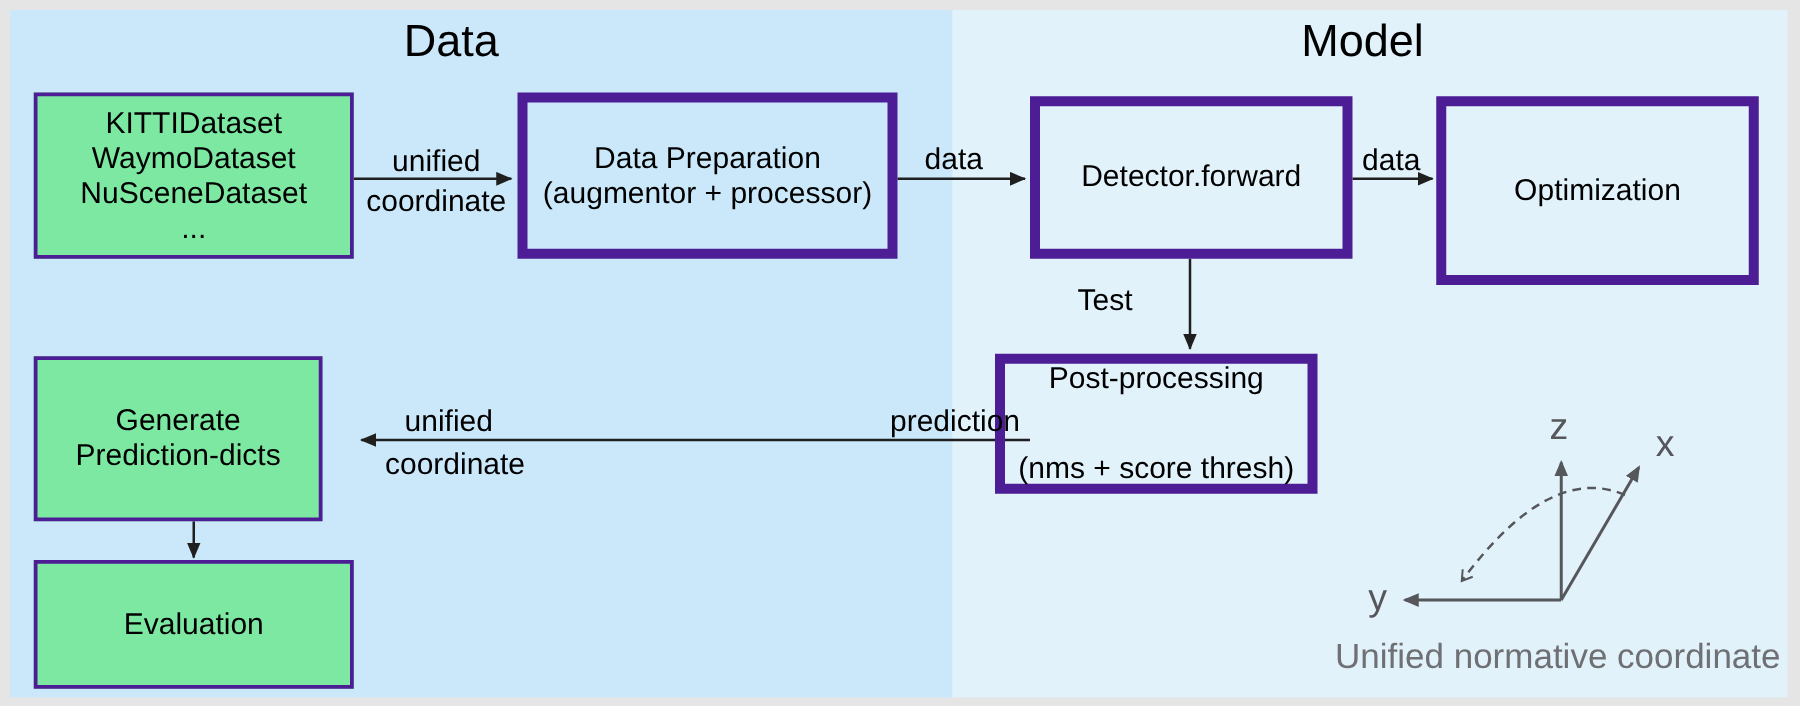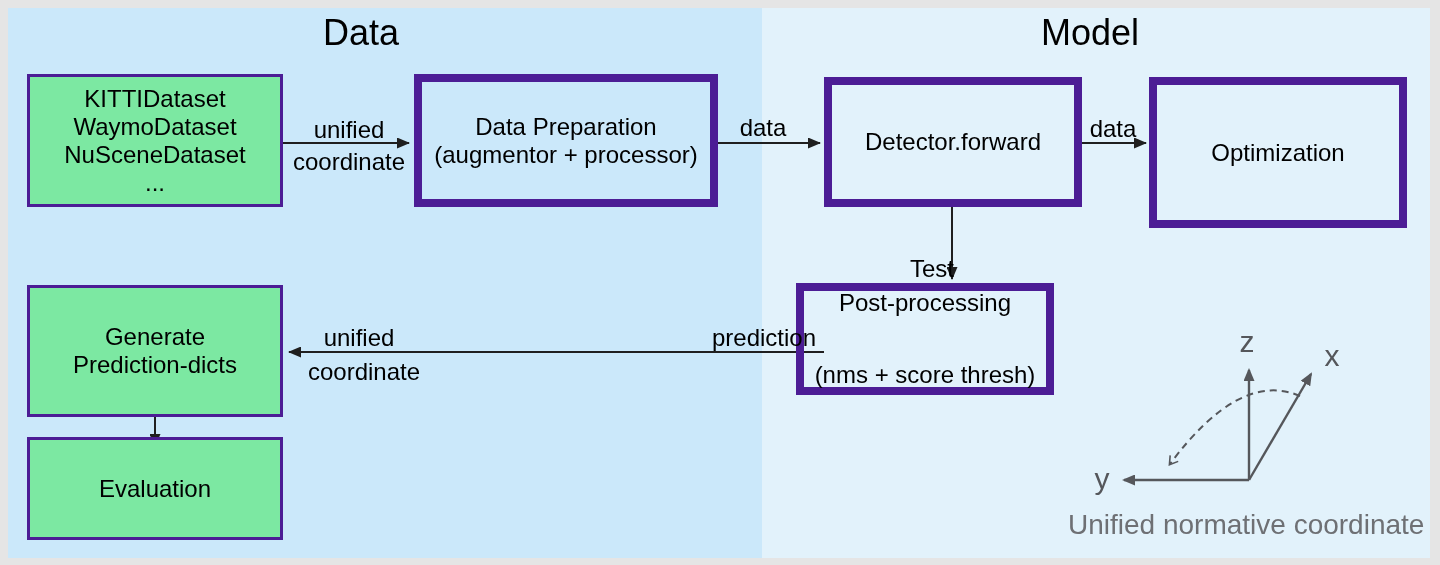--- a/index.html
+++ b/index.html
@@ -17,28 +17,28 @@
     position:absolute;box-sizing:border-box;border:8px solid #4c1d95;
     display:flex;flex-direction:column;align-items:center;justify-content:center;
     font-size:24px;line-height:28px;text-align:center;background:transparent;
   }
   .node.green{background:#7ce8a2;border-width:3px;}
   #node-datasets{left:27px;top:74px;width:256px;height:133px;}
   #node-data-preparation{left:414px;top:74px;width:304px;height:133px;}
   #node-detector{left:824px;top:77px;width:258px;height:130px;}
   #node-optimization{left:1149px;top:77px;width:258px;height:151px;}
   #node-post-processing{left:796px;top:283px;width:258px;height:112px;gap:44px;}
-  #node-generate{left:27px;top:285px;width:256px;height:132px;}
-  #node-evaluation{left:27px;top:437px;width:256px;height:103px;}
+  #node-generate{left:27px;top:285px;width:231px;height:132px;}
+  #node-evaluation{left:27px;top:448px;width:256px;height:103px;}
   .edge-label{position:absolute;font-size:24px;line-height:28px;text-align:center;color:#000;white-space:nowrap;}
   #lbl-unified-top{left:299px;top:116px;width:100px;}
   #lbl-coordinate-top{left:279px;top:148px;width:140px;}
   #lbl-data{left:723px;top:114px;width:80px;}
   #lbl-train{left:1073px;top:115px;width:80px;}
-  #lbl-test{left:892px;top:227px;width:80px;margin-top:28px;}
+  #lbl-test{left:844px;top:227px;width:80px;}
   #lbl-prediction{left:694px;top:324px;width:140px;}
   #lbl-unified-bottom{left:309px;top:324px;width:100px;}
   #lbl-coordinate-bottom{left:294px;top:358px;width:140px;}
   .axis-label{position:absolute;font-size:30px;line-height:34px;text-align:center;color:#55575b;}
   #lbl-axis-z{left:1231px;top:325px;width:32px;}
   #lbl-axis-x{left:1316px;top:339px;width:32px;}
   #lbl-axis-y{left:1086px;top:462px;width:32px;}
   #lbl-axes-caption{position:absolute;left:1068px;top:511px;width:322px;font-size:28px;line-height:28px;text-align:center;color:#6e7074;white-space:nowrap;}
   #overlay{position:absolute;left:0;top:0;width:1440px;height:565px;pointer-events:none;}
 </style>

